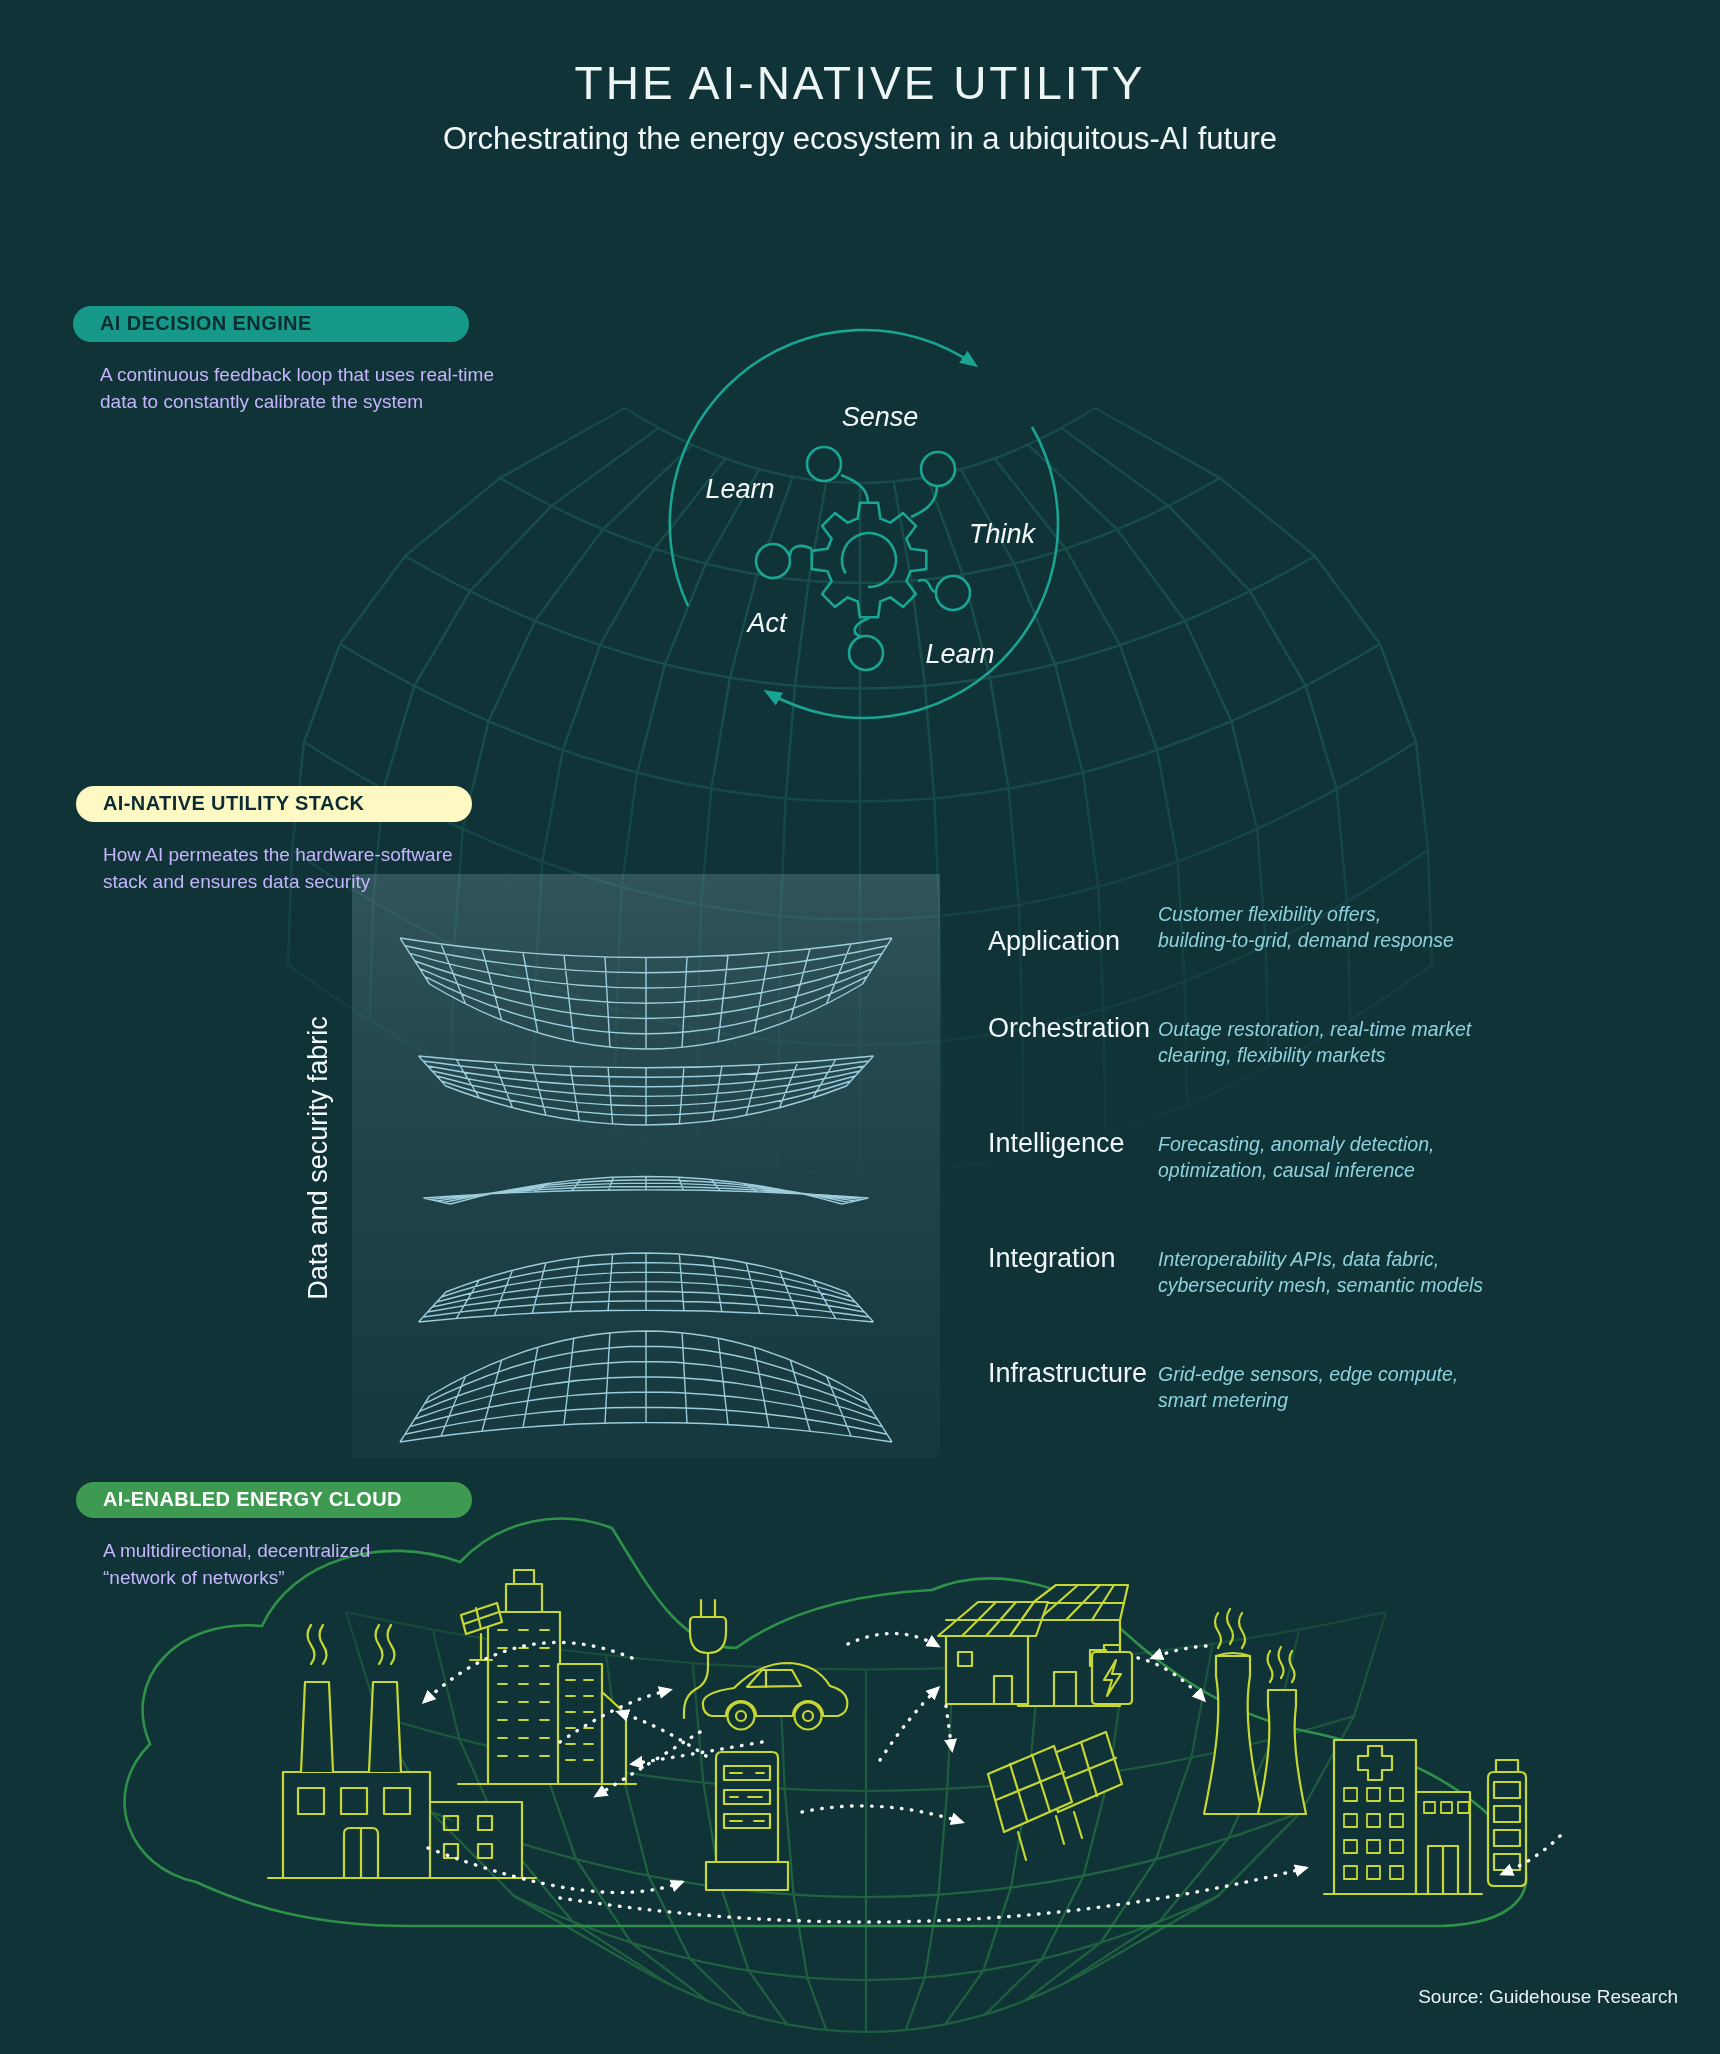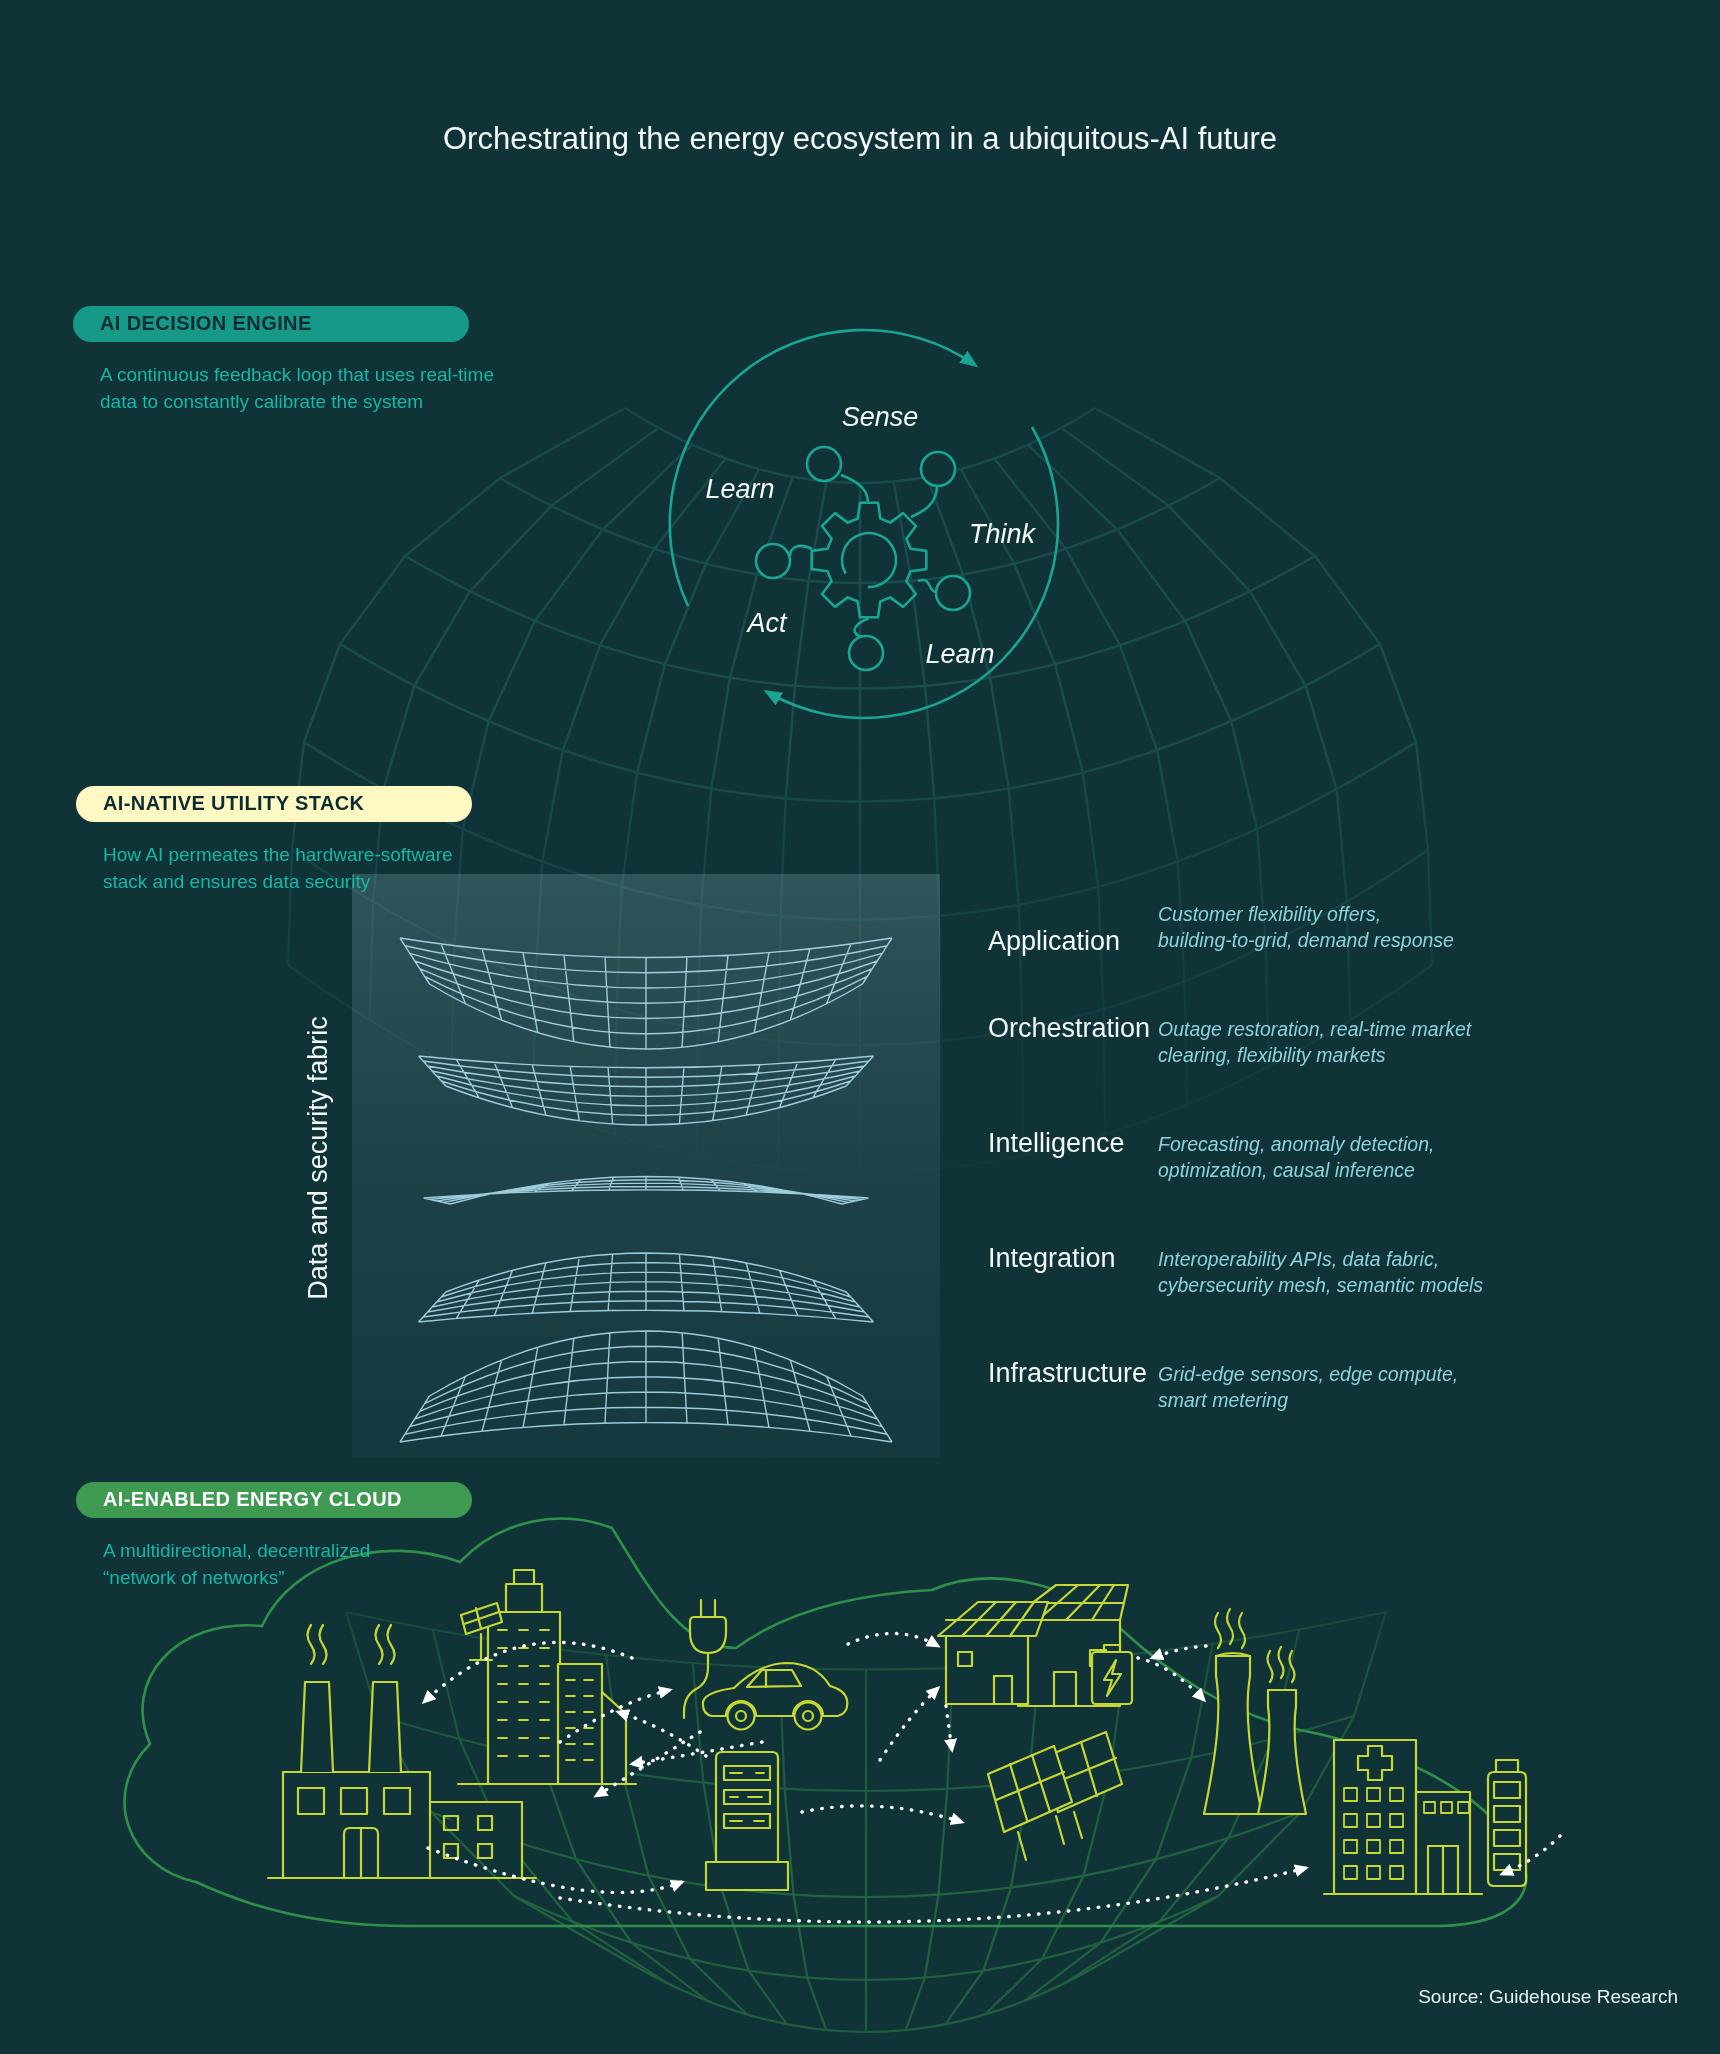--- a/index.html
+++ b/index.html
@@ -5,21 +5,21 @@
   html,body{margin:0;padding:0;background:#0b272c;}
   #page{position:relative;width:1720px;height:2054px;background:#103338;overflow:hidden;
         font-family:"Liberation Sans","DejaVu Sans",sans-serif;}
   #art{position:absolute;left:0;top:0;}
   .abs{position:absolute;}
   .preline{white-space:pre-line;}
   .title{width:100%;text-align:center;top:56px;font-size:46px;letter-spacing:3px;color:#eef6f5;font-weight:400;}
   .subtitle{width:100%;text-align:center;top:121px;font-size:31px;color:#f3f9f8;font-weight:400;}
   .badge{width:396px;height:36px;line-height:35px;border-radius:18px;padding-left:27px;box-sizing:border-box;
          font-size:20px;font-weight:700;letter-spacing:0.4px;color:#0b2d31;}
-  .desc{font-size:19px;line-height:27px;color:#14b8a6;}
+  .desc{font-size:19px;line-height:27px;color:#c4b5fd;}
   .loop-label{transform:translate(-50%,-50%);font-style:italic;font-size:27px;color:#f4f9f9;white-space:nowrap;}
   .fabric{transform:translate(-50%,-50%) rotate(-90deg);font-size:27px;color:#f4f9f9;white-space:nowrap;}
   .layer-name{font-size:27px;color:#f2f8f9;}
   .layer-detail{font-size:19.5px;line-height:26px;font-style:italic;color:#8fd2de;width:330px;}
   .source{font-size:19px;color:#e9f3f3;}
 </style>
 </head>
 <body>
 
 <div id="page">
@@ -270,20 +270,21 @@
         <path d="M946 1706 Q949 1728 952 1750" marker-end="url(#whiteArrow)"></path>
         <path d="M802 1812 Q878 1796 962 1822" marker-end="url(#whiteArrow)"></path>
         <path d="M428 1848 Q600 1914 682 1882" marker-end="url(#whiteArrow)"></path>
         <path d="M560 1898 Q950 1958 1306 1868" marker-end="url(#whiteArrow)"></path>
         <path d="M700 1732 Q652 1762 596 1796" marker-end="url(#whiteArrow)"></path>
         <path d="M762 1742 Q694 1754 632 1764" marker-end="url(#whiteArrow)"></path>
         <path d="M1560 1836 Q1536 1860 1502 1874" marker-end="url(#whiteArrow)"></path>
       </g>
   </svg>
 
+  <div class="abs title">THE AI-NATIVE UTILITY</div>
   <div class="abs subtitle">Orchestrating the energy ecosystem in a ubiquitous-AI future</div>
 
   <div class="abs badge" style="left:73px;top:306px;background:#17998a;">AI DECISION ENGINE</div>
   <div class="abs desc preline" style="left:100px;top:361px;">A continuous feedback loop that uses real-time
 data to constantly calibrate the system</div>
 
   <div class="abs loop-label" style="left:880px;top:417px;">Sense</div>
   <div class="abs loop-label" style="left:1002px;top:534px;">Think</div>
   <div class="abs loop-label" style="left:960px;top:654px;">Learn</div>
   <div class="abs loop-label" style="left:767px;top:623px;">Act</div>

